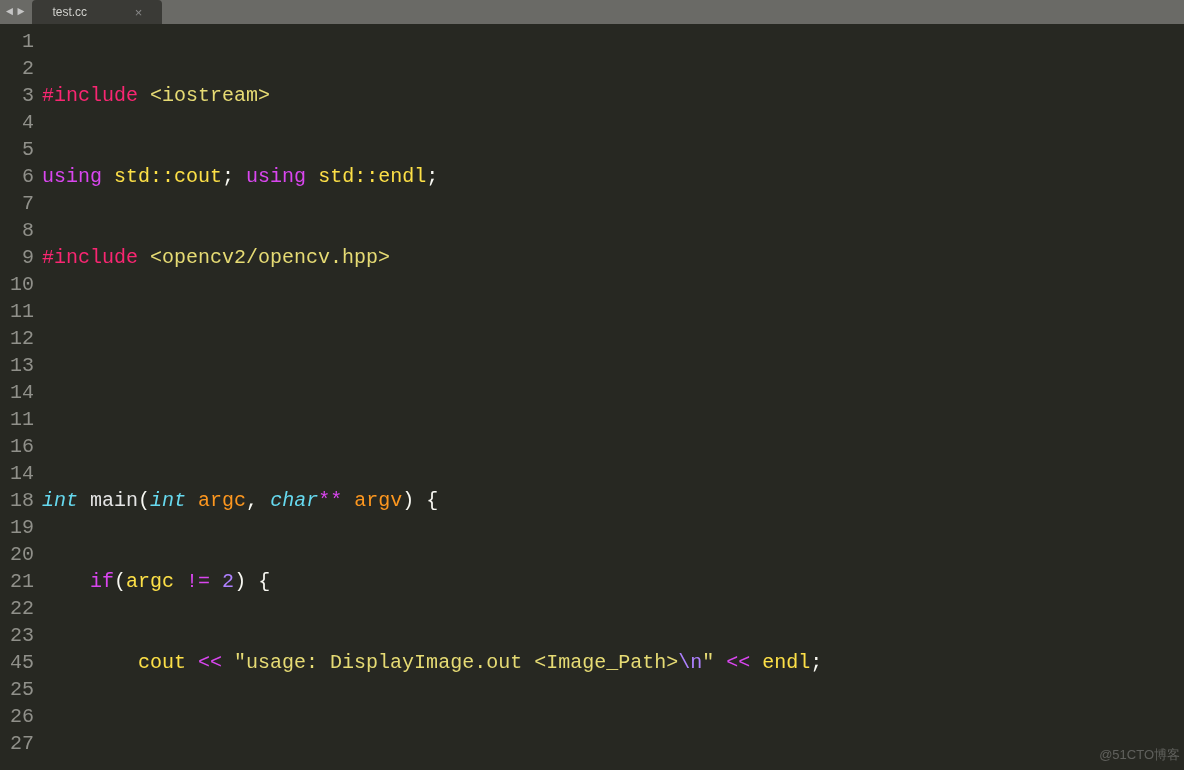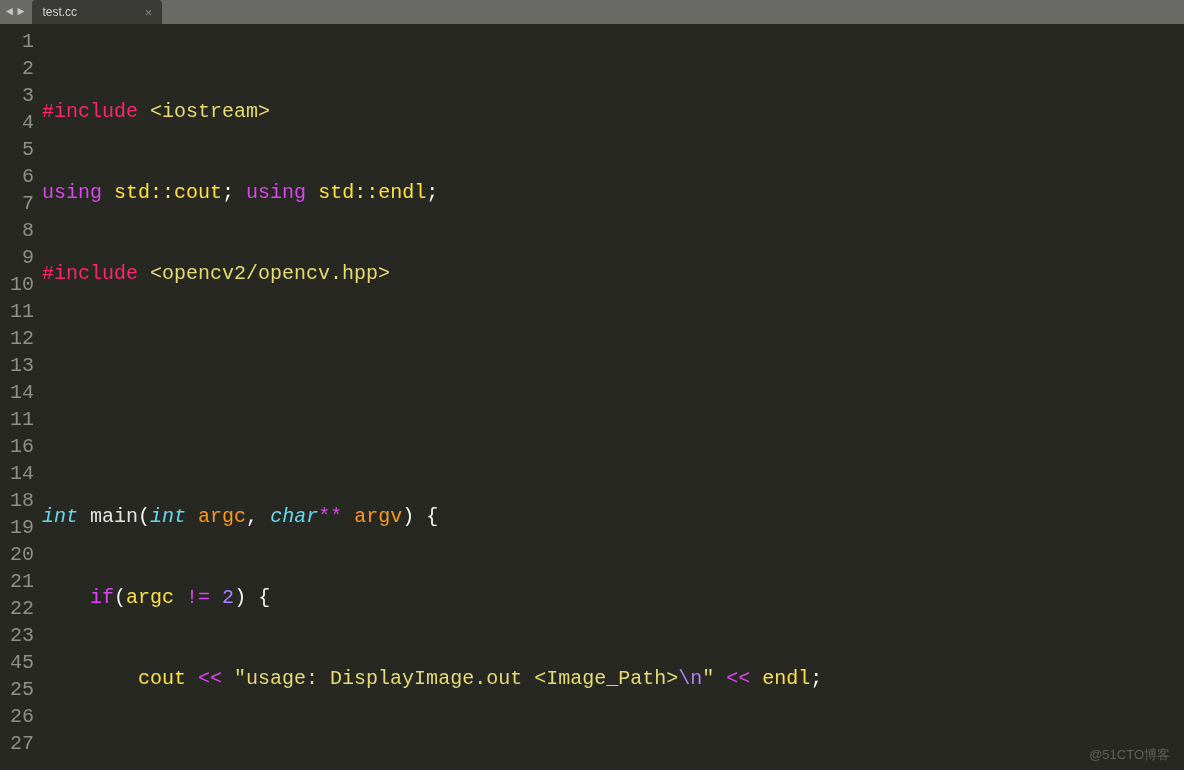--- a/index.html
+++ b/index.html
@@ -25,21 +25,21 @@
       color: #c5c5c5;
       font-size: 12px;
       margin-right: 8px;
     }
     .nav-arrow { cursor: default; }
     .tab {
       background: #3a3a36;
       height: 24px;
       display: inline-flex;
       align-items: center;
-      padding: 0 10px;
+      padding: 0 20px;
       border-top-left-radius: 4px;
       border-top-right-radius: 4px;
       color: #d0d0cc;
       font-size: 12px;
       font-family: sans-serif;
       gap: 12px;
       min-width: 130px;
       justify-content: space-between;
     }
     .tab-close {
@@ -58,39 +58,39 @@
       color: #90908a;
       font-size: 20px;
       line-height: 27px;
       padding-top: 4px;
       user-select: none;
       flex-shrink: 0;
     }
     .gutter div { height: 27px; }
     .code {
       flex: 1;
-      padding-top: 20px;
+      padding-top: 4px;
       line-height: 27px;
       white-space: pre;
       color: #f8f8f2;
     }
     .code-line { height: 27px; white-space: pre; }
     .tok-preproc { color: #f92672; }
     .tok-keyword { color: #d946ef; }
     .tok-string { color: #e6db74; }
     .tok-type { color: #66d9ef; font-style: italic; }
     .tok-func { color: #e5e5e5; font-style: normal; }
     .tok-param { color: #fd971f; }
     .tok-num { color: #ae81ff; }
     .tok-escape { color: #ae81ff; }
     .tok-default { color: #fde047; }
     .tok-punct { color: #f8f8f2; }
     .watermark {
       position: absolute;
-      right: 14px;
+      right: 4px;
       bottom: 6px;
       color: rgba(200,200,200,0.35);
       font-size: 13px;
       font-family: sans-serif;
     }
   </style>
 </head>
 <body>
 
 <div class="title-bar">

